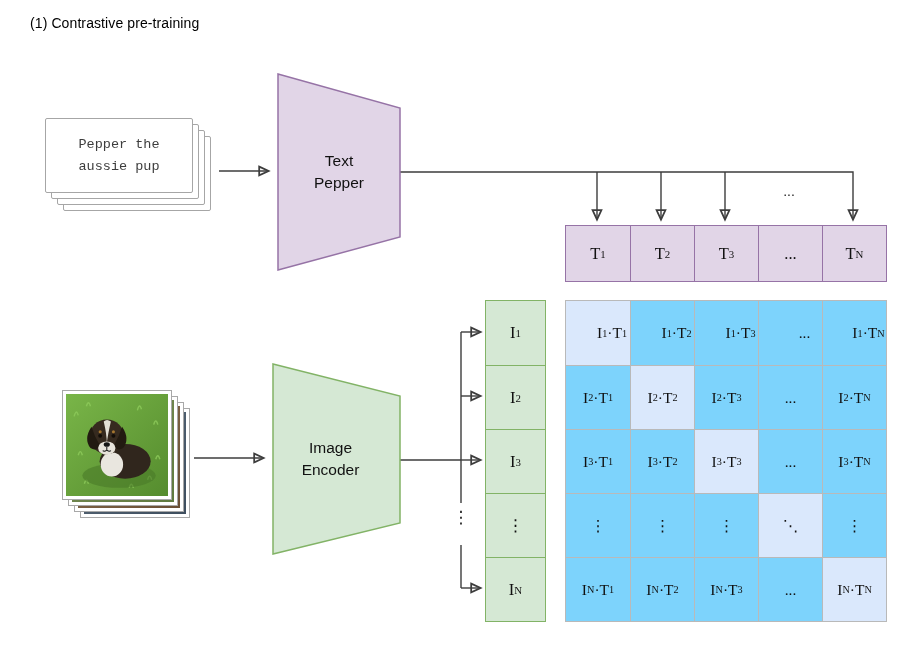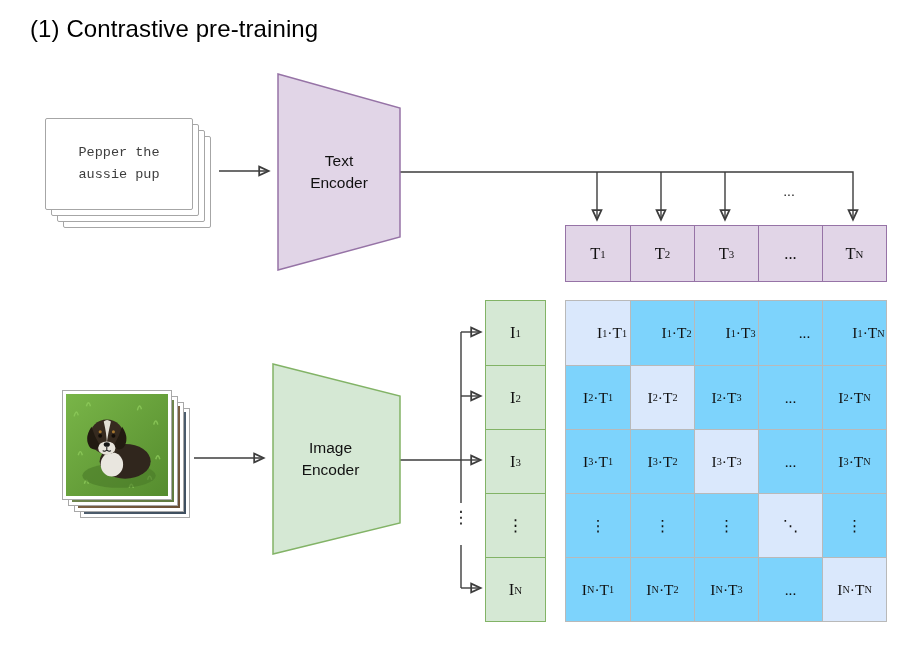--- a/index.html
+++ b/index.html
@@ -1,27 +1,27 @@
 <!DOCTYPE html>
 <html style="--purple-fill: #e1d5e7; --purple-stroke: #9673a6; --green-fill: #d5e8d4; --green-stroke: #82b366; --highlight-fill: #dae8fc; --grid-stroke: #b9b9b9; --arrow-stroke: #3d3d3d;"><head>
 <meta charset="utf-8">
 <style>
   * { margin:0; padding:0; box-sizing:border-box; }
   html,body { background:#fff; }
   body { font-family:"Liberation Sans", sans-serif; }
 
   .canvas { position:relative; width:906px; height:654px; background:#fff; overflow:hidden; }
 
-  .title { position:absolute; left:30px; top:15px; font-size:24px; color:#000; letter-spacing:.1px; }
+  .title { position:absolute; left:30px; top:15px; font-size:14px; color:#000; letter-spacing:.1px; }
 
   .overlay { position:absolute; left:0; top:0; width:906px; height:654px; pointer-events:none; }
   .overlay path { stroke:var(--arrow-stroke,#3d3d3d); stroke-width:1.4; fill:none; }
 
   
-  .card { position:absolute; width:148px; height:92px; background:#fff;
+  .card { position:absolute; width:148px; height:75px; background:#fff;
           border:1px solid #a6a6a6; border-radius:2px; }
   .card.b3 { left:63px; top:136px; }
   .card.b2 { left:57px; top:130px; }
   .card.b1 { left:51px; top:124px; }
   .card.front { left:45px; top:118px; display:flex; align-items:center; justify-content:center; }
   .card-text { font-family:"Liberation Mono","DejaVu Sans Mono",monospace; font-size:13.5px;
                line-height:1.6; color:#3d3d3d; white-space:pre-line; text-align:left; }
 
   
   .photo { position:absolute; width:110px; height:110px; background:#fff;
@@ -163,21 +163,21 @@
         <circle cx="46.5" cy="37" r="1.5" fill="#a5762f"></circle>
       </svg>
     </div>
   </div>
 
   <div class="enc text-enc">
     <svg width="124" height="198">
       <polygon points="1,1 123,35 123,164 1,197"></polygon>
     </svg>
     <div class="enc-label">Text
-Encoder</div>
+Pepper</div>
   </div>
 
   <div class="enc img-enc">
     <svg width="129" height="192">
       <polygon points="1,1 128,33 128,160 1,191"></polygon>
     </svg>
     <div class="enc-label">Image
 Encoder</div>
   </div>
 

